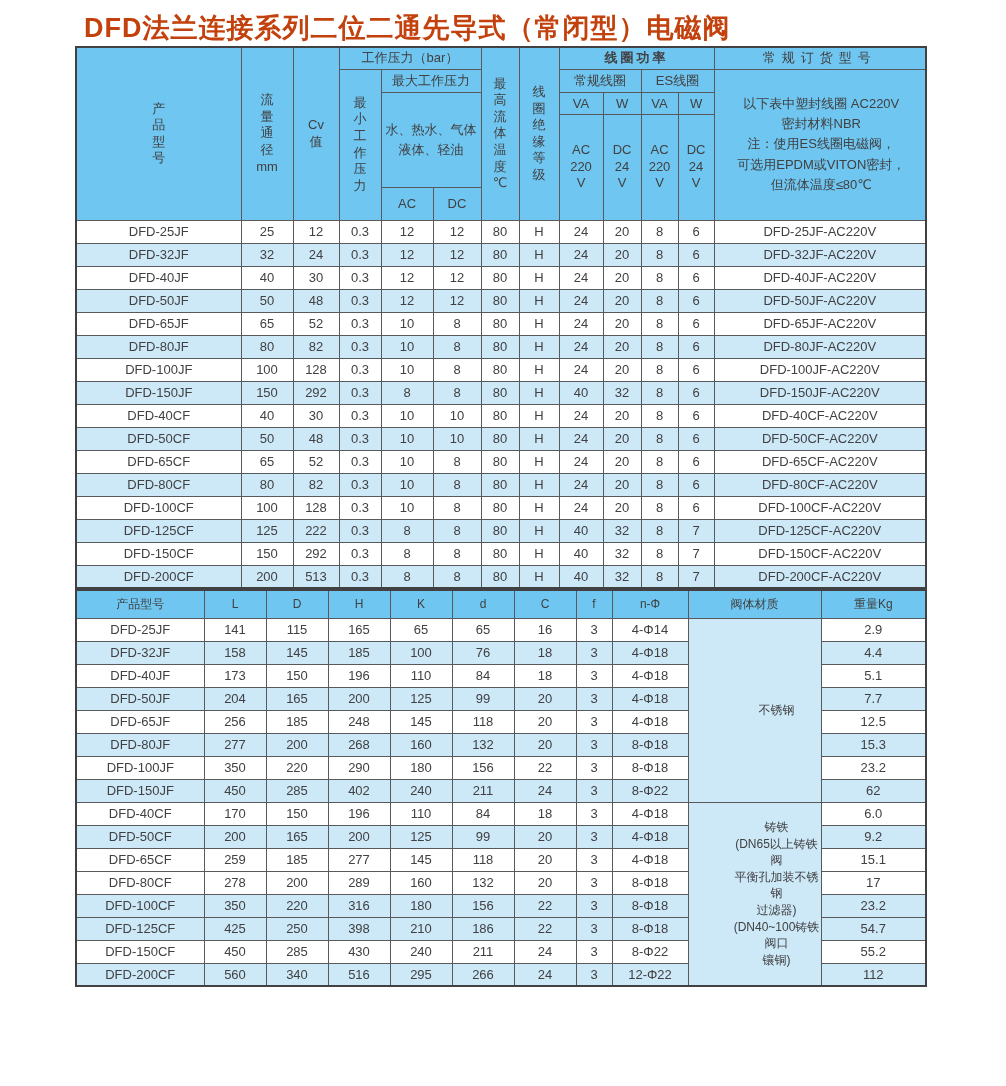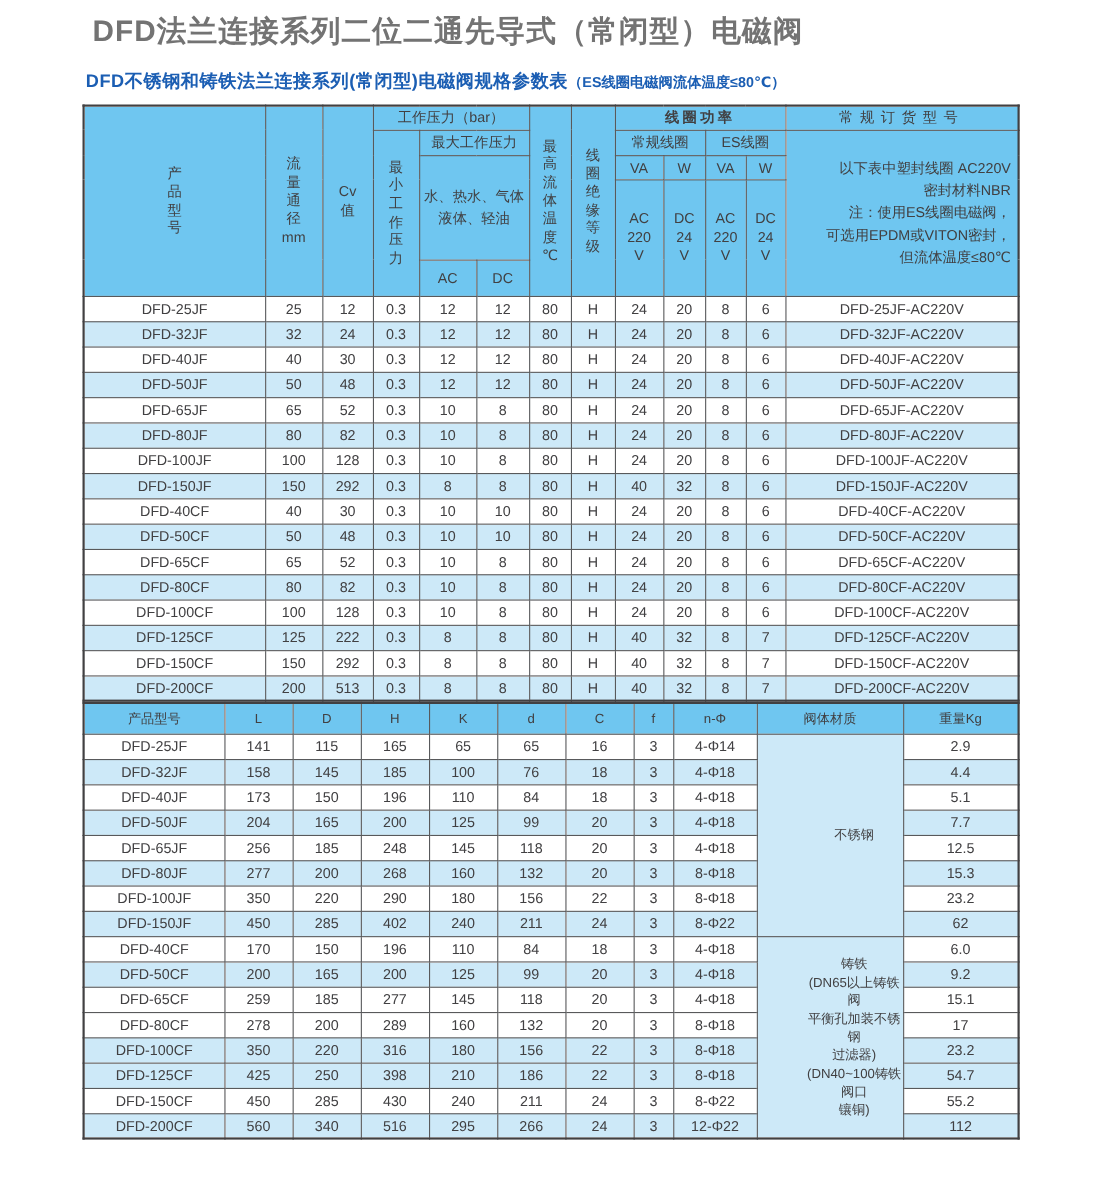--- a/index.html
+++ b/index.html
@@ -12,21 +12,21 @@
   }
   *{box-sizing:border-box;}
   html,body{margin:0;padding:0;}
   body{
     width:1006px;height:1086px;background:#ffffff;
     font-family:"Liberation Sans","DejaVu Sans",sans-serif;
     color:var(--text);
   }
   .page{padding:6px 0 0 75px;}
   .page-title{
-    font-size:27px;font-weight:bold;color:#737373;
+    font-size:27px;font-weight:bold;color:#c2410c;
     margin:4px 0 0 9px;letter-spacing:1px;
   }
   .subtitle{
     margin:17px 0 10px 3px;
     color:var(--subtitle-blue);font-weight:bold;font-size:16.5px;
     letter-spacing:0.5px;
   }
   .subtitle .note{font-size:13px;letter-spacing:0;}
   table{
     border-collapse:collapse;table-layout:fixed;width:850px;
@@ -37,21 +37,21 @@
     text-align:center;vertical-align:middle;
     font-weight:normal;font-size:13px;color:var(--text);
     padding:0;overflow:hidden;
   }
   thead th{background:var(--header-blue);}
   .v{white-space:pre-line;line-height:1.28;}
   .fluids{white-space:pre-line;line-height:1.5;}
   .spaced{letter-spacing:6px;}
   .spaced2{letter-spacing:3px;font-weight:bold;}
   .note-cell{
-    text-align:right;padding:4px 6px 4px 9px;
+    text-align:center;padding:4px 6px 4px 9px;
     white-space:pre-line;line-height:1.55;font-size:13px;
   }
   tbody tr{height:23px;}
   tbody tr.zb td{background:var(--row-blue);}
   tbody tr.zw td{background:#ffffff;}
   tbody td.material{
     background:var(--row-blue) !important;
     white-space:pre-line;line-height:1.38;font-size:12px;padding-left:44px;
   }
   #t1 thead tr.hr1{height:22px;}
@@ -63,23 +63,20 @@
   #t2 tbody tr{height:23px;}
   .dim-header{font-size:12px;}
 </style>
 </head>
 <body>
 
 <div class="page">
 
   <h1 class="page-title">DFD法兰连接系列二位二通先导式（常闭型）电磁阀</h1>
 
-  <div class="subtitle">
-    <span>DFD不锈钢和铸铁法兰连接系列(常闭型)电磁阀规格参数表</span><span class="note">（ES线圈电磁阀流体温度≤80℃）</span>
-  </div>
 
   <table id="t1">
     <colgroup>
       <col style="width:165px">
         <col style="width:52px">
         <col style="width:46px">
       <col style="width:42px">
         <col style="width:52px">
         <col style="width:48px">
       <col style="width:38px">

